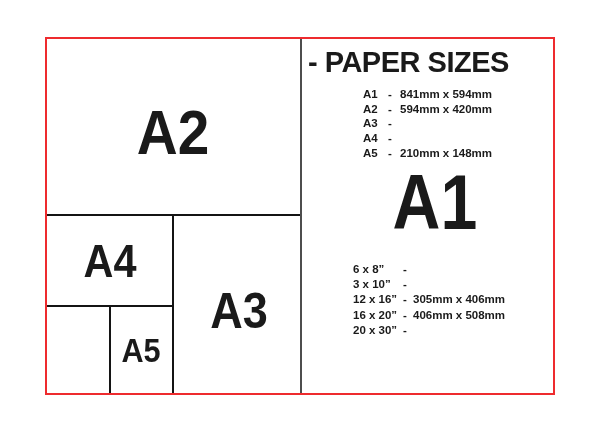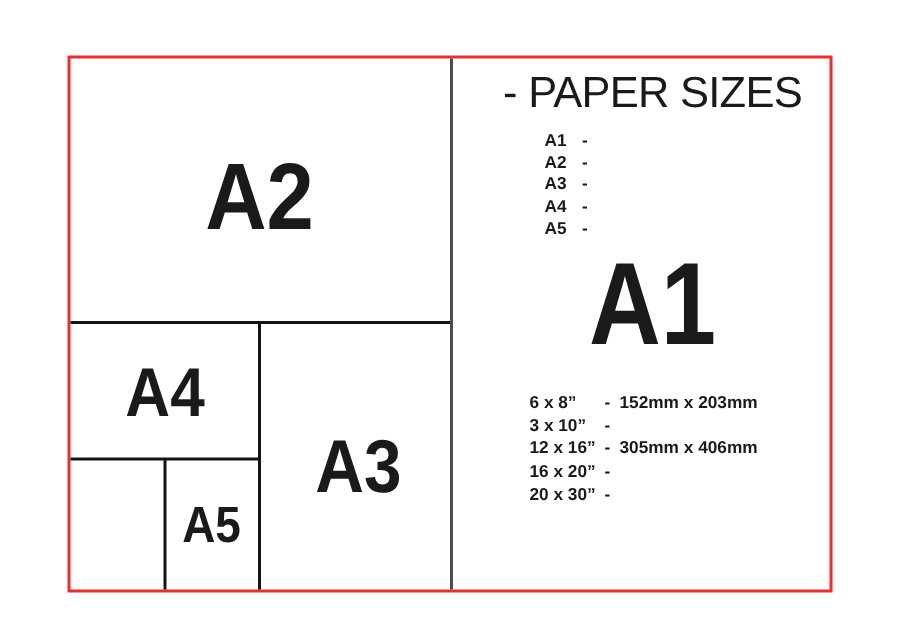--- a/index.html
+++ b/index.html
@@ -27,21 +27,21 @@
   .box-label{
     position:absolute;font-weight:bold;line-height:1;white-space:nowrap;
     transform:translate(-50%,-50%) scaleX(0.9);
   }
   .label-a2{left:173px;top:132px;font-size:63px;}
   .label-a4{left:110px;top:261px;font-size:46px;}
   .label-a3{left:239px;top:311px;font-size:50px;}
   .label-a5{left:141px;top:350px;font-size:34px;}
   .panel-title{
     position:absolute;left:308px;top:46px;width:254px;
-    text-align:center;font-size:29px;font-weight:normal;
+    text-align:left;font-size:29px;font-weight:bold;
     letter-spacing:-0.5px;white-space:nowrap;
   }
   .size-list{
     position:absolute;font-size:11.5px;font-weight:bold;
   }
   .a-list{left:363px;top:87px;}
   .a-list .size-row{display:grid;grid-template-columns:25px 12px auto;line-height:14.7px;}
   .inch-list{left:353px;top:262px;}
   .inch-list .size-row{display:grid;grid-template-columns:50px 10px auto;line-height:15.2px;}
   .size-row span{white-space:nowrap;}
@@ -68,59 +68,62 @@
   <div class="box-label label-a4">A4</div>
   <div class="box-label label-a3">A3</div>
   <div class="box-label label-a5">A5</div>
 
   <div class="panel-title">- PAPER SIZES</div>
 
   <div class="size-list a-list">
     <div class="size-row">
       <span>A1</span>
       <span>-</span>
+      <span>841mm x 594mm</span>
     </div>
     <div class="size-row">
       <span>A2</span>
       <span>-</span>
+      <span>594mm x 420mm</span>
     </div>
     <div class="size-row">
       <span>A3</span>
       <span>-</span>
     </div>
     <div class="size-row">
       <span>A4</span>
       <span>-</span>
     </div>
     <div class="size-row">
       <span>A5</span>
       <span>-</span>
+      <span>210mm x 148mm</span>
     </div>
   </div>
 
   <div class="featured">A1</div>
 
   <div class="size-list inch-list">
     <div class="size-row">
       <span>6 x 8”</span>
       <span>-</span>
-      <span>152mm x 203mm</span>
     </div>
     <div class="size-row">
       <span>3 x 10”</span>
       <span>-</span>
     </div>
     <div class="size-row">
       <span>12 x 16”</span>
       <span>-</span>
       <span>305mm x 406mm</span>
     </div>
     <div class="size-row">
       <span>16 x 20”</span>
       <span>-</span>
+      <span>406mm x 508mm</span>
     </div>
     <div class="size-row">
       <span>20 x 30”</span>
       <span>-</span>
     </div>
   </div>
 
 </div>
 
 </body></html>

